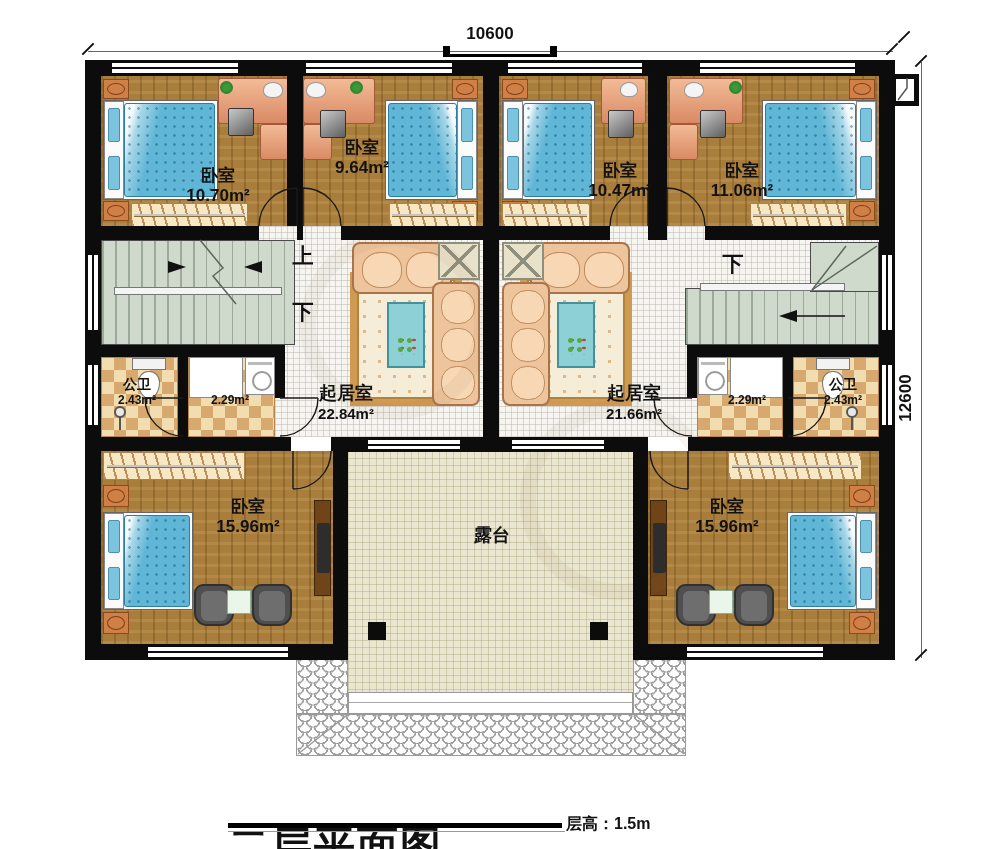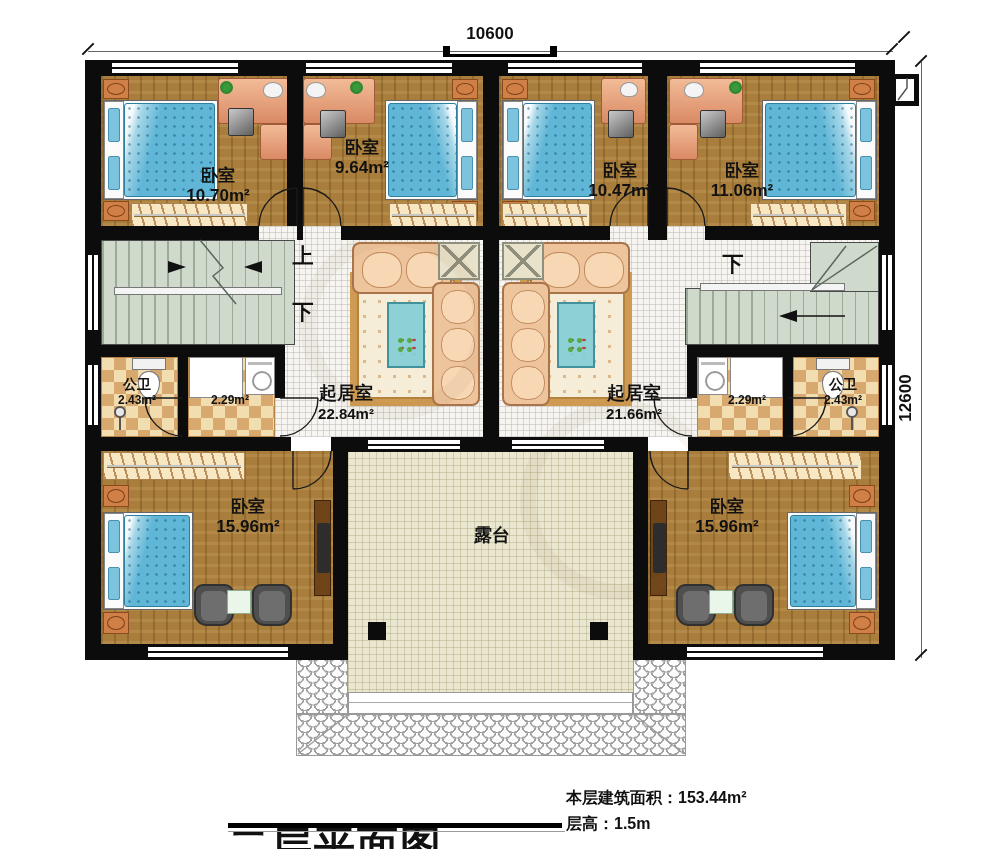--- a/index.html
+++ b/index.html
@@ -429,16 +429,15 @@
   <div class="dimline" style="left:921px;top:62px;width:1px;height:596px"></div>
   <div class="tick" style="left:913px;top:60px"></div>
   <div class="tick" style="left:913px;top:654px"></div>
   <div class="dimtext vert" style="left:906px;top:398px">12600</div>
 
   <div class="title-row">
     <span class="title-main">二层平面图</span>
   </div>
   <div class="tline1"></div>
   <div class="tline2"></div>
-  <div class="note1">本层建筑面积：153.44m²</div>
   <div class="note2">层高：1.5m</div>
 
 </div>
 
 </body></html>

